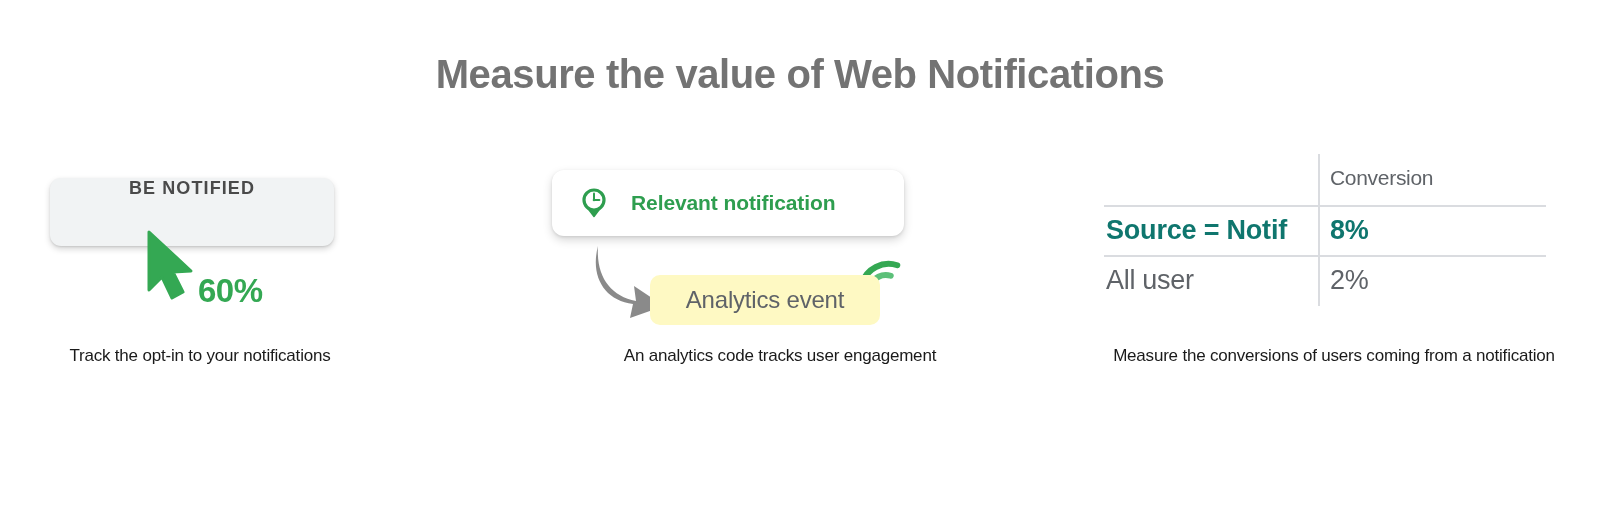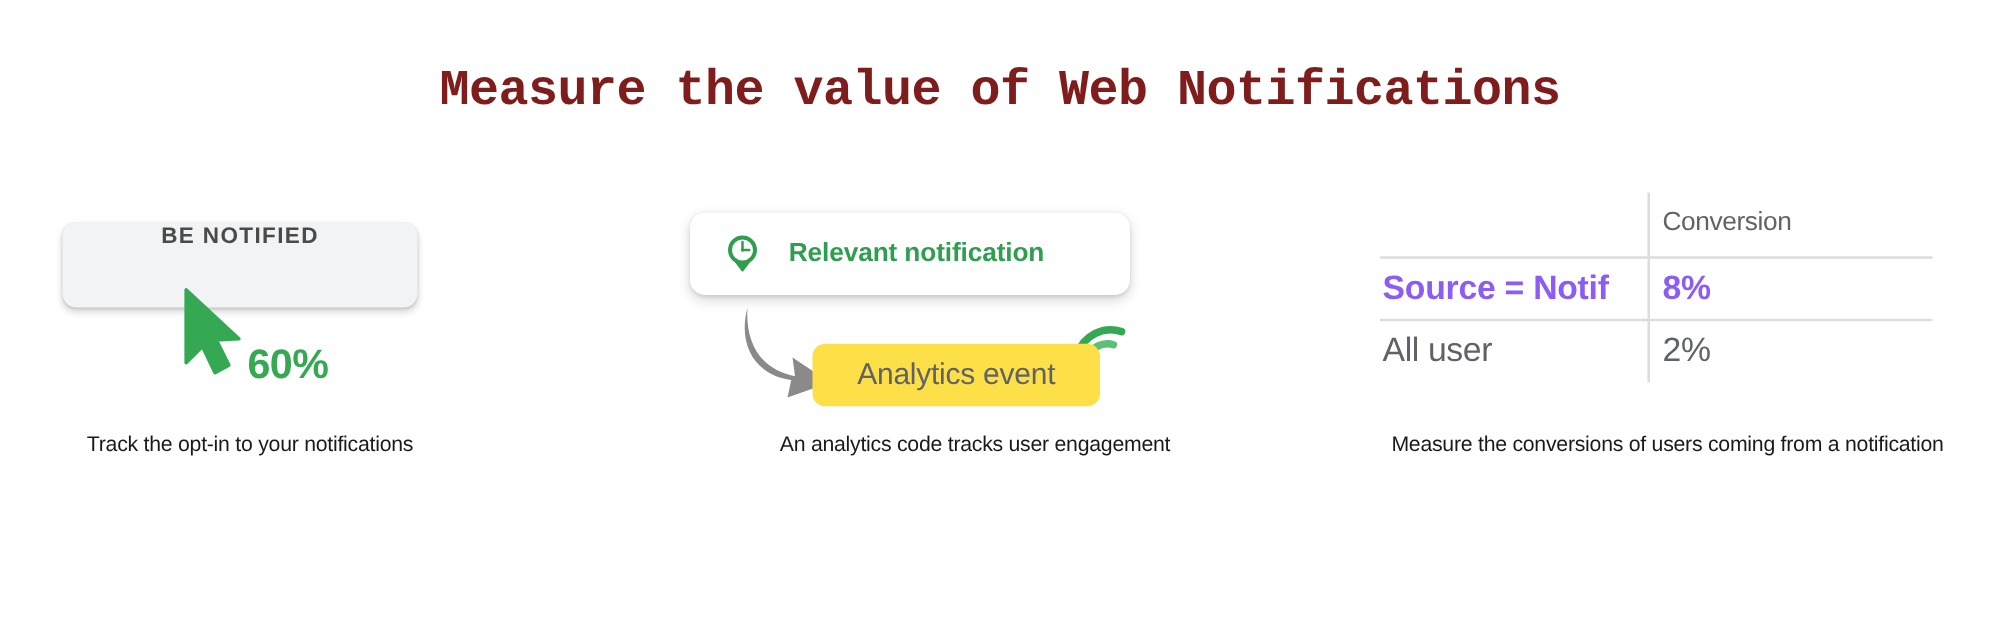--- a/index.html
+++ b/index.html
@@ -19,23 +19,22 @@
   
   .page-title {
     position: absolute;
     top: 52px;
     left: 0;
     width: 1600px;
     text-align: center;
     font-size: 40px;
     font-weight: bold;
     letter-spacing: -0.4px;
-    color: #7f1d1d;
+    color: #737373;
     line-height: 1.1;
-    font-family: Liberation Mono, monospace;
   }
 
   
   .panels {
     position: absolute;
     top: 150px;
     left: 0;
     width: 1600px;
     display: flex;
   }
@@ -114,21 +113,21 @@
     letter-spacing: -0.1px;
   }
   .curved-arrow { position: absolute; left: 57px; top: 92px; }
   .signal-arcs { position: absolute; left: 323px; top: 100px; }
   .analytics-chip {
     position: absolute;
     left: 117px;
     top: 125px;
     width: 230px;
     height: 50px;
-    background: #fde047;
+    background: #fef9c3;
     border-radius: 10px;
     display: flex;
     align-items: center;
     justify-content: center;
     font-size: 24px;
     color: #5f6368;
     letter-spacing: -0.2px;
   }
 
   
@@ -144,21 +143,21 @@
     display: flex;
     align-items: center;
     height: 50px;
   }
   .ct-row.header { height: 55px; }
   .ct-cell-label { width: 212px; padding-left: 20px; box-sizing: border-box; }
   .ct-cell-value { padding-left: 32px; }
   .ct-head-text { font-size: 21px; color: #5f6368; letter-spacing: -0.3px; }
   .ct-row.green .ct-cell-label,
   .ct-row.green .ct-cell-value {
-    font-size: 27px; font-weight: bold; color: #8b5cf6; letter-spacing: -0.2px;
+    font-size: 27px; font-weight: bold; color: #0f766e; letter-spacing: -0.2px;
   }
   .ct-row.plain .ct-cell-label,
   .ct-row.plain .ct-cell-value {
     font-size: 27px; color: #5f6368; letter-spacing: -0.3px;
   }
   .ct-hline {
     position: absolute;
     left: 18px;
     width: 442px;
     height: 2px;

